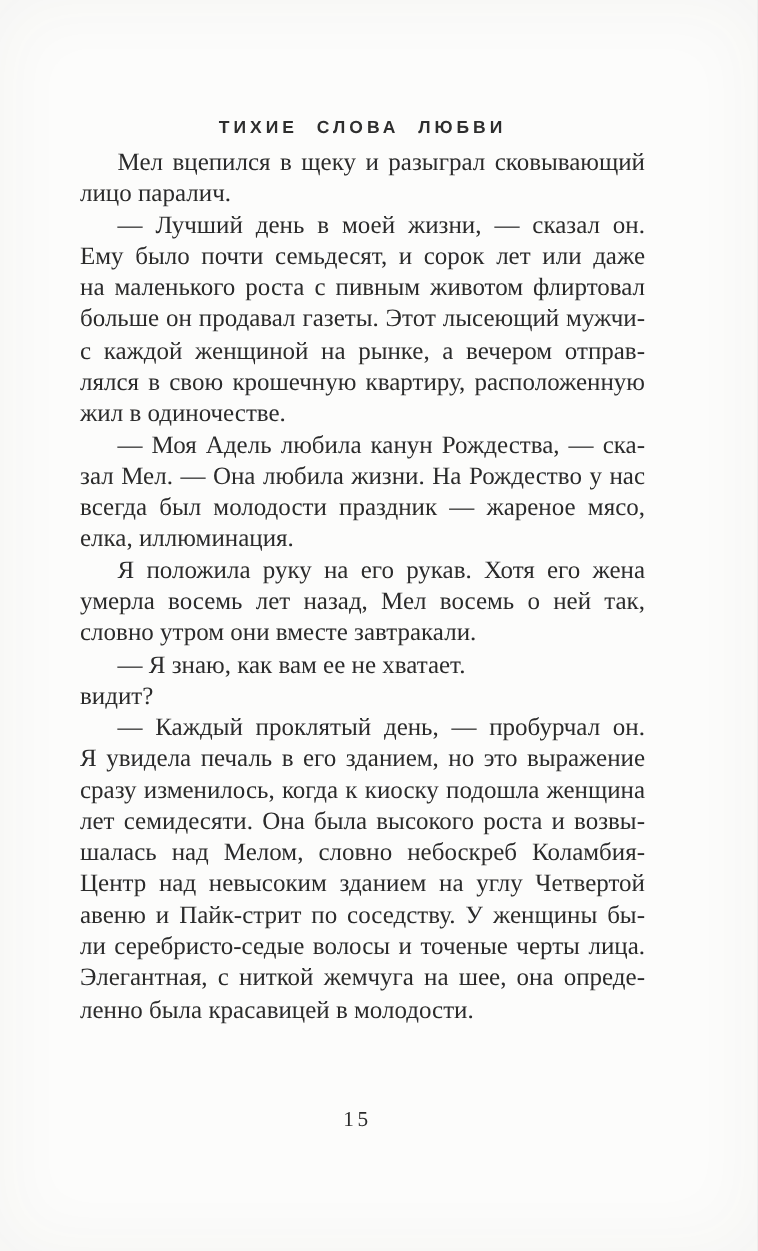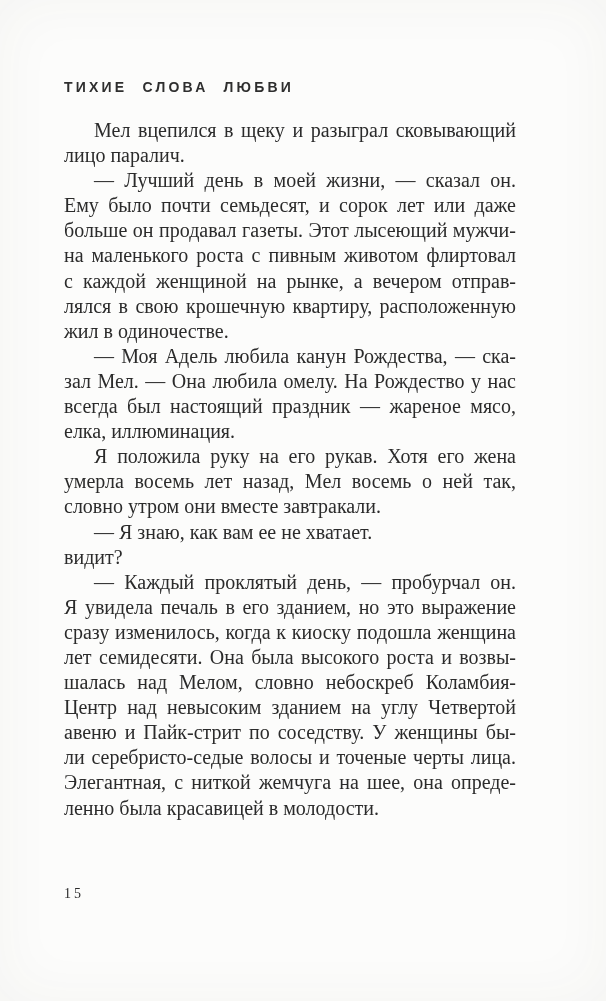--- a/index.html
+++ b/index.html
@@ -12,24 +12,24 @@
     width: 606px;
     height: 1001px;
     margin: 0 auto;
     background: var(--paper, #fcfcfb);
     box-shadow: inset 0 0 60px rgba(60,60,55,0.045);
     overflow: hidden;
     font-family: "Liberation Serif", "DejaVu Serif", serif;
   }
   .running-head {
     position: absolute;
-    top: 79px;
+    top: 93px;
     left: 64px;
     width: 452px;
-    text-align: left;
+    text-align: center;
     font-family: "Liberation Sans", "DejaVu Sans", sans-serif;
     font-weight: 700;
     font-size: 14px;
     letter-spacing: 3.2px;
     word-spacing: 8px;
     color: var(--header-ink, #2e2e2e);
     white-space: nowrap;
   }
   .text-block {
     position: absolute;
@@ -48,50 +48,50 @@
     height: 25.1px;
     overflow: visible;
   }
   .line.first { padding-left: 30px; }
   .line.last  { text-align-last: left; }
   .folio {
     position: absolute;
     top: 886px;
     left: 64px;
     width: 444px; 
-    text-align: left;
-    font-size: 14px;
+    text-align: center;
+    font-size: 17px;
     letter-spacing: 3px;
     color: var(--ink, #2b2b2b);
   }
 </style>
 </head>
 <body>
 
 <div class="page" style="--paper: #fcfcfb; --ink: #2b2b2b; --header-ink: #2e2e2e;">
   <div class="running-head">ТИХИЕ СЛОВА ЛЮБВИ</div>
 
   <div class="text-block" id="text-block">
       <div class="para">
         <div class="line first">Мел вцепился в щеку и разыграл сковывающий</div>
         <div class="line last">лицо паралич.</div>
       </div>
       <div class="para">
         <div class="line first">— Лучший день в моей жизни, — сказал он.</div>
         <div class="line">Ему было почти семьдесят, и сорок лет или даже</div>
+        <div class="line">на маленького роста с пивным животом флиртовал</div>
         <div class="line">больше он продавал газеты. Этот лысеющий мужчи-</div>
-        <div class="line">на маленького роста с пивным животом флиртовал</div>
         <div class="line">с каждой женщиной на рынке, а вечером отправ-</div>
         <div class="line">лялся в свою крошечную квартиру, расположенную</div>
         <div class="line last">жил в одиночестве.</div>
       </div>
       <div class="para">
         <div class="line first">— Моя Адель любила канун Рождества, — ска-</div>
-        <div class="line">зал Мел. — Она любила омелу. На Рождество у нас</div>
-        <div class="line">всегда был настоящий праздник — жареное мясо,</div>
+        <div class="line">зал Мел. — Она любила жизни. На Рождество у нас</div>
+        <div class="line">всегда был молодости праздник — жареное мясо,</div>
         <div class="line last">елка, иллюминация.</div>
       </div>
       <div class="para">
         <div class="line first">Я положила руку на его рукав. Хотя его жена</div>
         <div class="line">умерла восемь лет назад, Мел восемь о ней так,</div>
         <div class="line last">словно утром они вместе завтракали.</div>
       </div>
       <div class="para">
         <div class="line first last">— Я знаю, как вам ее не хватает.</div>
       </div>

